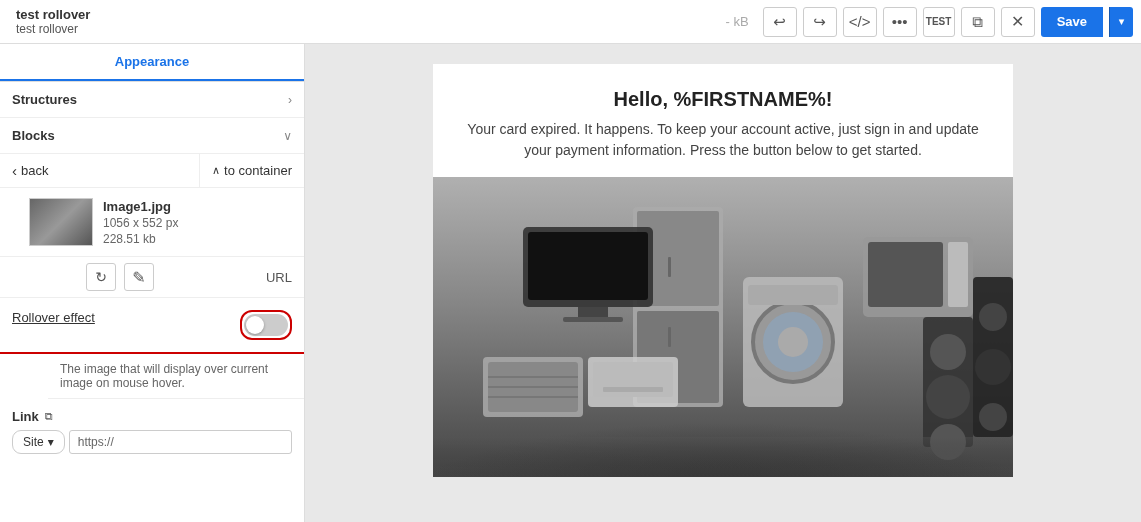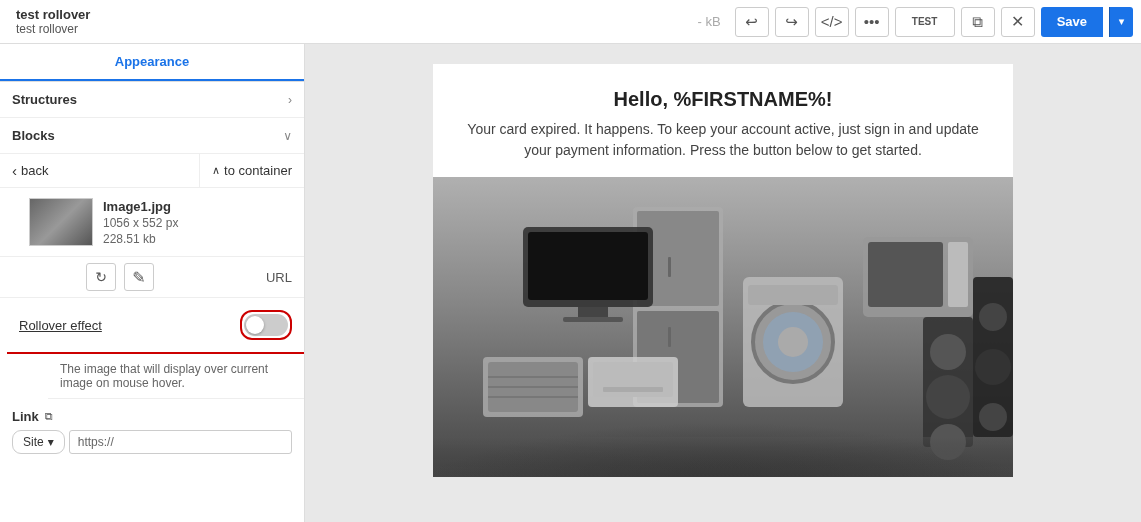--- a/index.html
+++ b/index.html
@@ -206,25 +206,24 @@
       background: none;
       cursor: pointer;
       font-size: 13px;
       color: #555;
       margin-left: auto;
     }
 
     
     .rollover-row {
       display: flex;
-      align-items: center;
+      align-items: flex-start;
       padding: 12px 12px;
       border-bottom: 2px solid #c00;
       gap: 8px;
-      margin-left: 7px;
     }
     .rollover-label {
       font-size: 13px;
       color: #333;
       text-decoration: underline;
       cursor: pointer;
     }
     .toggle-wrapper {
       margin-left: auto;
       border: 2px solid #c00;
@@ -350,21 +349,21 @@
 <div class="toolbar">
   <div class="toolbar-title-group">
     <span class="toolbar-title">test rollover</span>
     <span class="toolbar-subtitle">test rollover</span>
   </div>
   <span class="toolbar-kb">- kB</span>
   <button class="toolbar-btn" title="Undo">↩</button>
   <button class="toolbar-btn" title="Redo">↪</button>
   <button class="toolbar-btn" title="Code">&lt;/&gt;</button>
   <button class="toolbar-btn" title="More">•••</button>
-  <button class="toolbar-btn" style="font-size:10px; font-weight:700; width:60px;">
+  <button class="toolbar-btn" style="font-size:10px; font-weight:700; width:32px;">
     <span>TEST</span>
   </button>
   <button class="toolbar-btn" title="Copy">⧉</button>
   <button class="toolbar-btn-close" title="Close">✕</button>
   <button class="toolbar-save">Save</button>
   <button class="toolbar-save-dropdown">▾</button>
 </div>
 
 <div class="main-layout">
 

